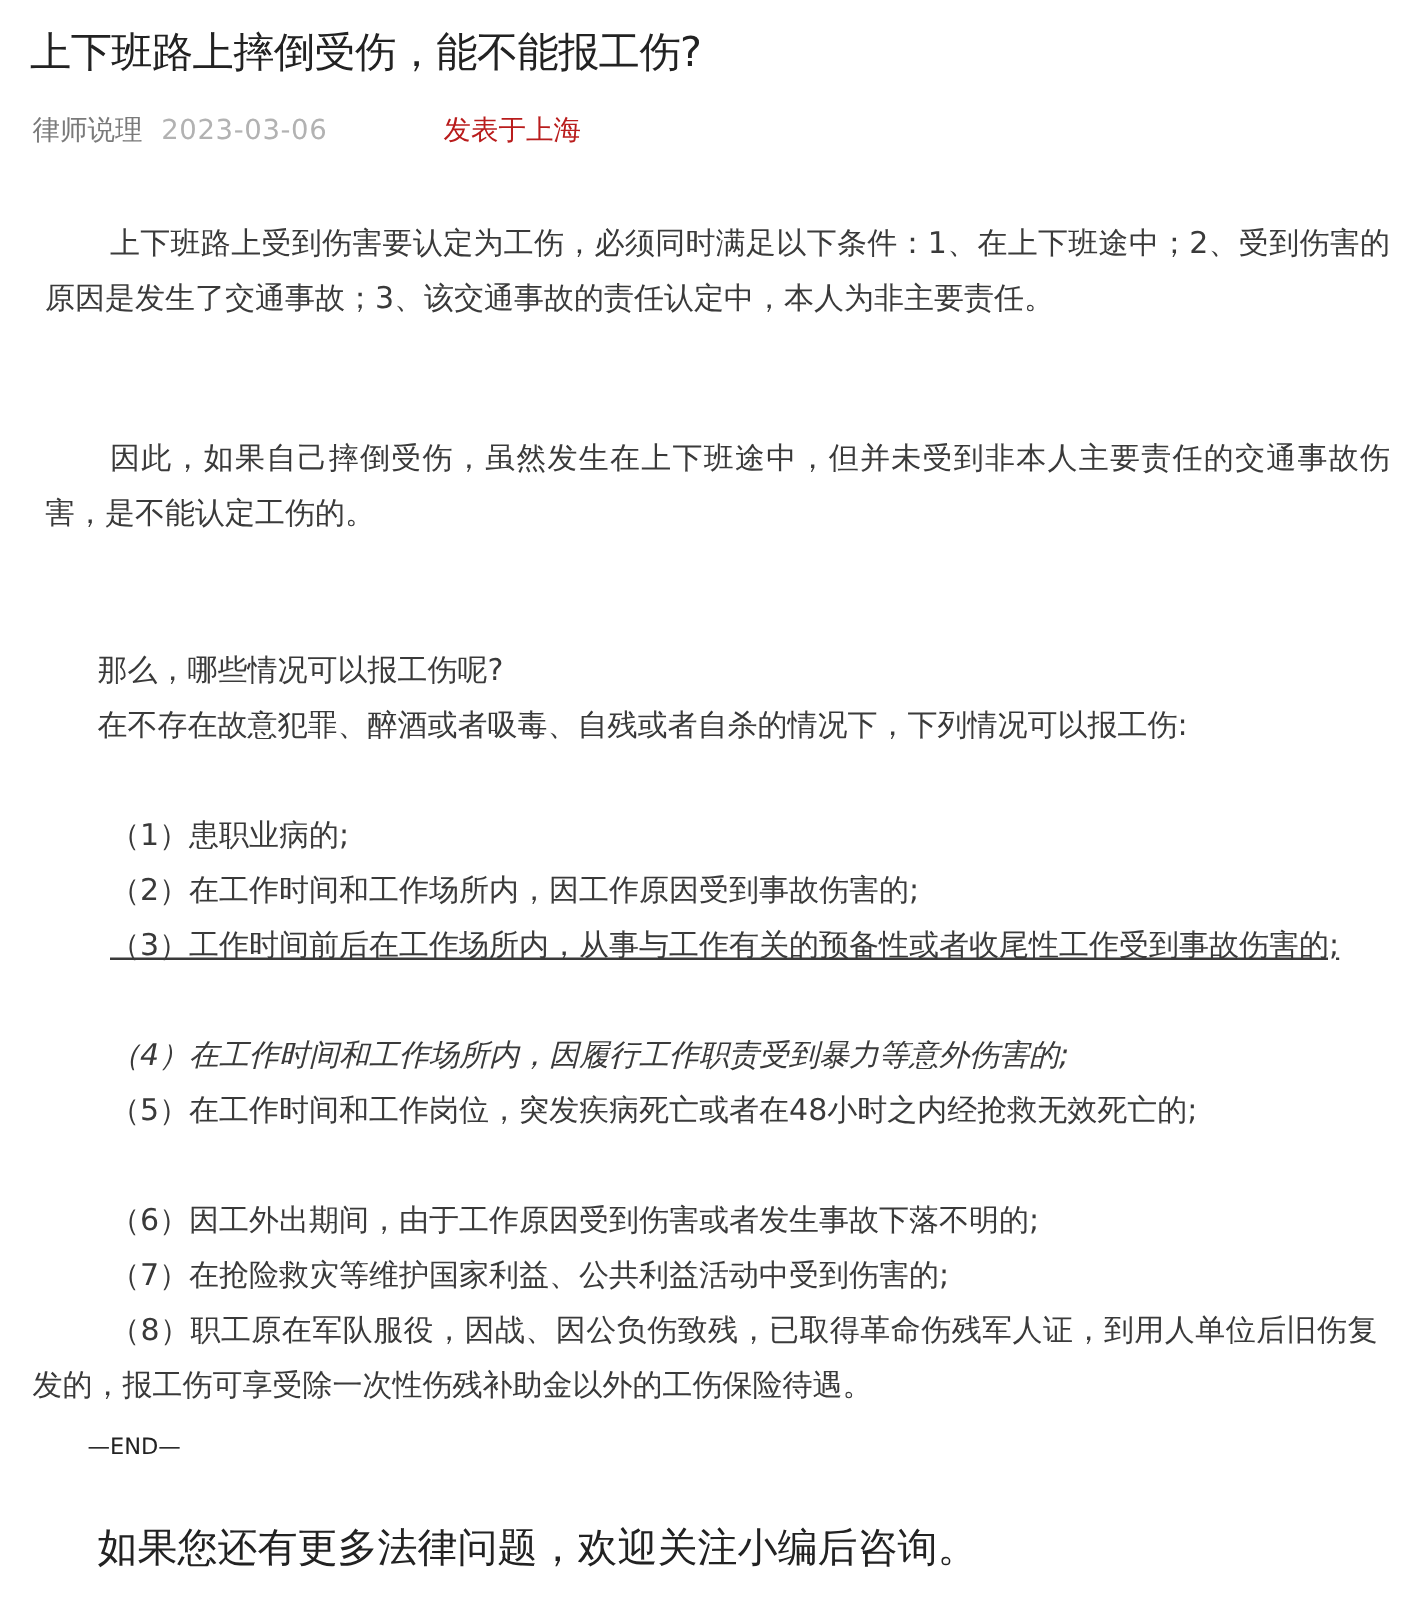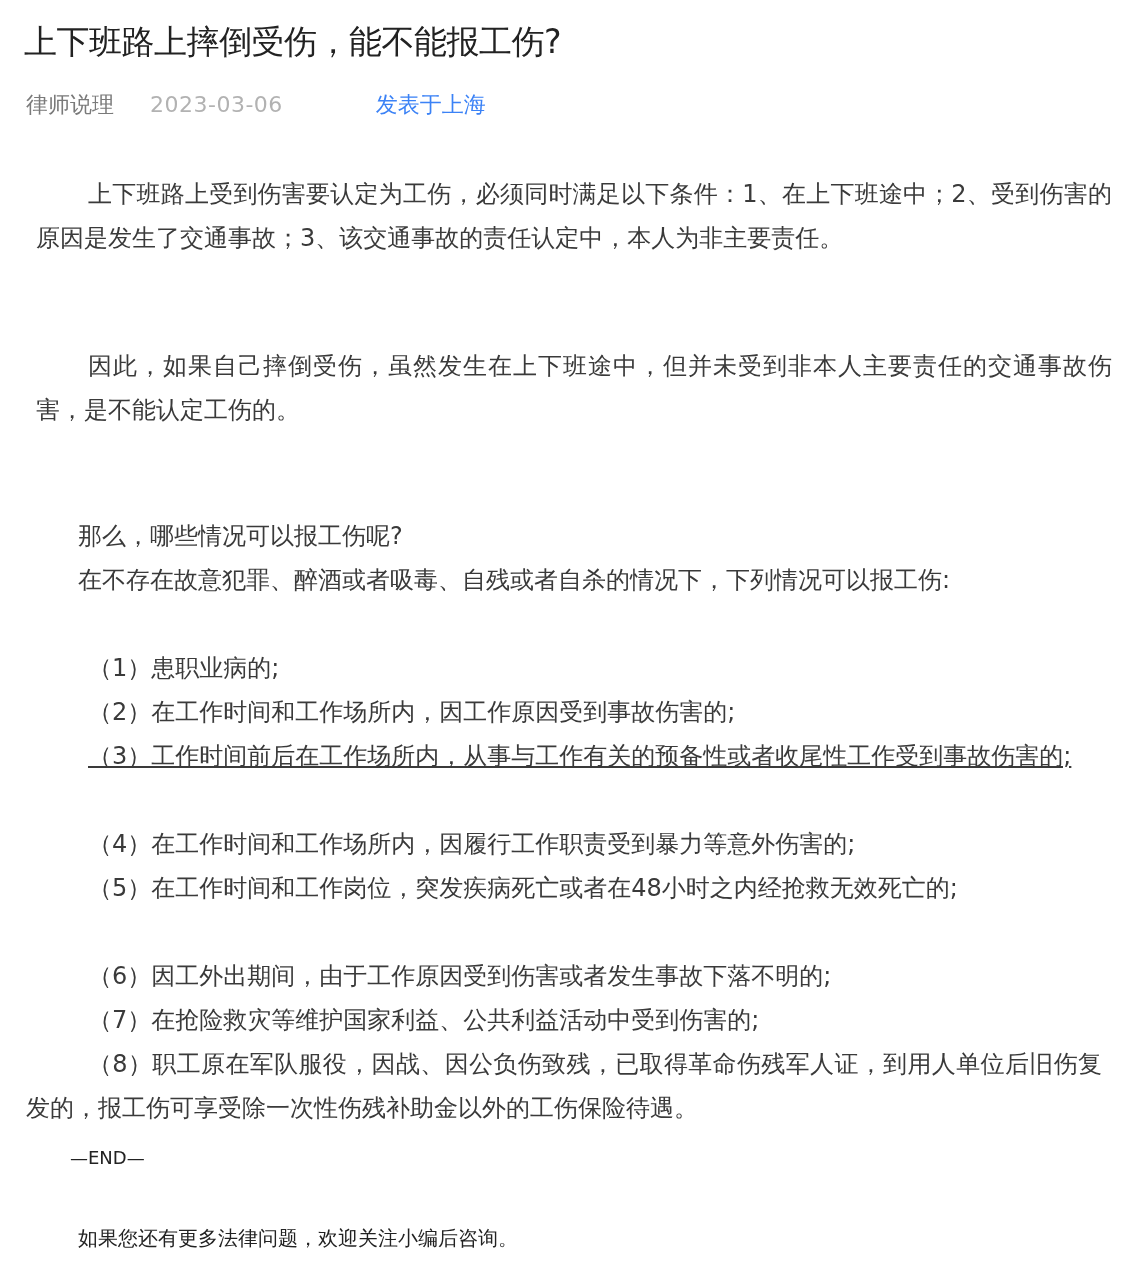--- a/index.html
+++ b/index.html
@@ -33,22 +33,22 @@
     }
     .meta {
       position: absolute;
       left: 26px;
       top: 88px;
       font-size: 22px;
       line-height: 34px;
       white-space: nowrap;
     }
     .meta .author { color: #7a7a7a; }
-    .meta .date { color: #b2b2b2; margin-left: 29px; letter-spacing: 0.5px; }
-    .meta .location { color: #3b82f6; margin-left: 86px; }
+    .meta .date { color: #b2b2b2; margin-left: 8px; letter-spacing: 0.5px; }
+    .meta .location { color: #b91c1c; margin-left: 86px; }
 
     .content {
       position: absolute;
       left: 26px;
       width: 1076px;
       font-size: 24px;
       color: #3a3a3a;
     }
     .para {
       position: absolute;
@@ -74,21 +74,21 @@
       position: absolute;
       left: 44px;
       font-size: 18px;
       color: #222;
       line-height: 40px;
       white-space: nowrap;
     }
     .closing {
       position: absolute;
       left: 52px;
-      font-size: 20px;
+      font-size: 32px;
       color: #222;
       line-height: 40px;
       white-space: nowrap;
     }
   </style>
 </head>
 <body>
 
 <div class="article">
   <div class="title">上下班路上摔倒受伤，能不能报工伤?</div>
@@ -104,21 +104,21 @@
 
     <div class="para" style="top:344px;">因此，如果自己摔倒受伤，虽然发生在上下班途中，但并未受到非本人主要责任的交通事故伤害，是不能认定工伤的。</div>
 
     <div class="line indent" style="top:474px;">那么，哪些情况可以报工伤呢?</div>
 
     <div class="line indent" style="top:518px;">在不存在故意犯罪、醉酒或者吸毒、自残或者自杀的情况下，下列情况可以报工伤:</div>
 
     <div class="line indent-item" style="top:606px;">（1）患职业病的;</div>
     <div class="line indent-item" style="top:650px;">（2）在工作时间和工作场所内，因工作原因受到事故伤害的;</div>
     <div class="line indent-item" style="top:694px;text-decoration:underline;">（3）工作时间前后在工作场所内，从事与工作有关的预备性或者收尾性工作受到事故伤害的;</div>
-    <div class="line indent-item" style="top:782px;">（4）在工作时间和工作场所内，因履行工作职责受到暴力等意外伤害的;</div>
+    <div class="line indent-item" style="top:782px;font-style:italic;">（4）在工作时间和工作场所内，因履行工作职责受到暴力等意外伤害的;</div>
     <div class="line indent-item" style="top:826px;">（5）在工作时间和工作岗位，突发疾病死亡或者在48小时之内经抢救无效死亡的;</div>
     <div class="line indent-item" style="top:914px;">（6）因工外出期间，由于工作原因受到伤害或者发生事故下落不明的;</div>
     <div class="line indent-item" style="top:958px;">（7）在抢险救灾等维护国家利益、公共利益活动中受到伤害的;</div>
     <div class="line indent-item" style="top:1002px;">（8）职工原在军队服役，因战、因公负伤致残，已取得革命伤残军人证，到用人单位后旧伤复发的，报工伤可享受除一次性伤残补助金以外的工伤保险待遇。</div>
 
     <div class="end-mark" style="top:1138px;">—END—</div>
     <div class="closing" style="top:1218px;">如果您还有更多法律问题，欢迎关注小编后咨询。</div>
   </div>
 </div>
 

